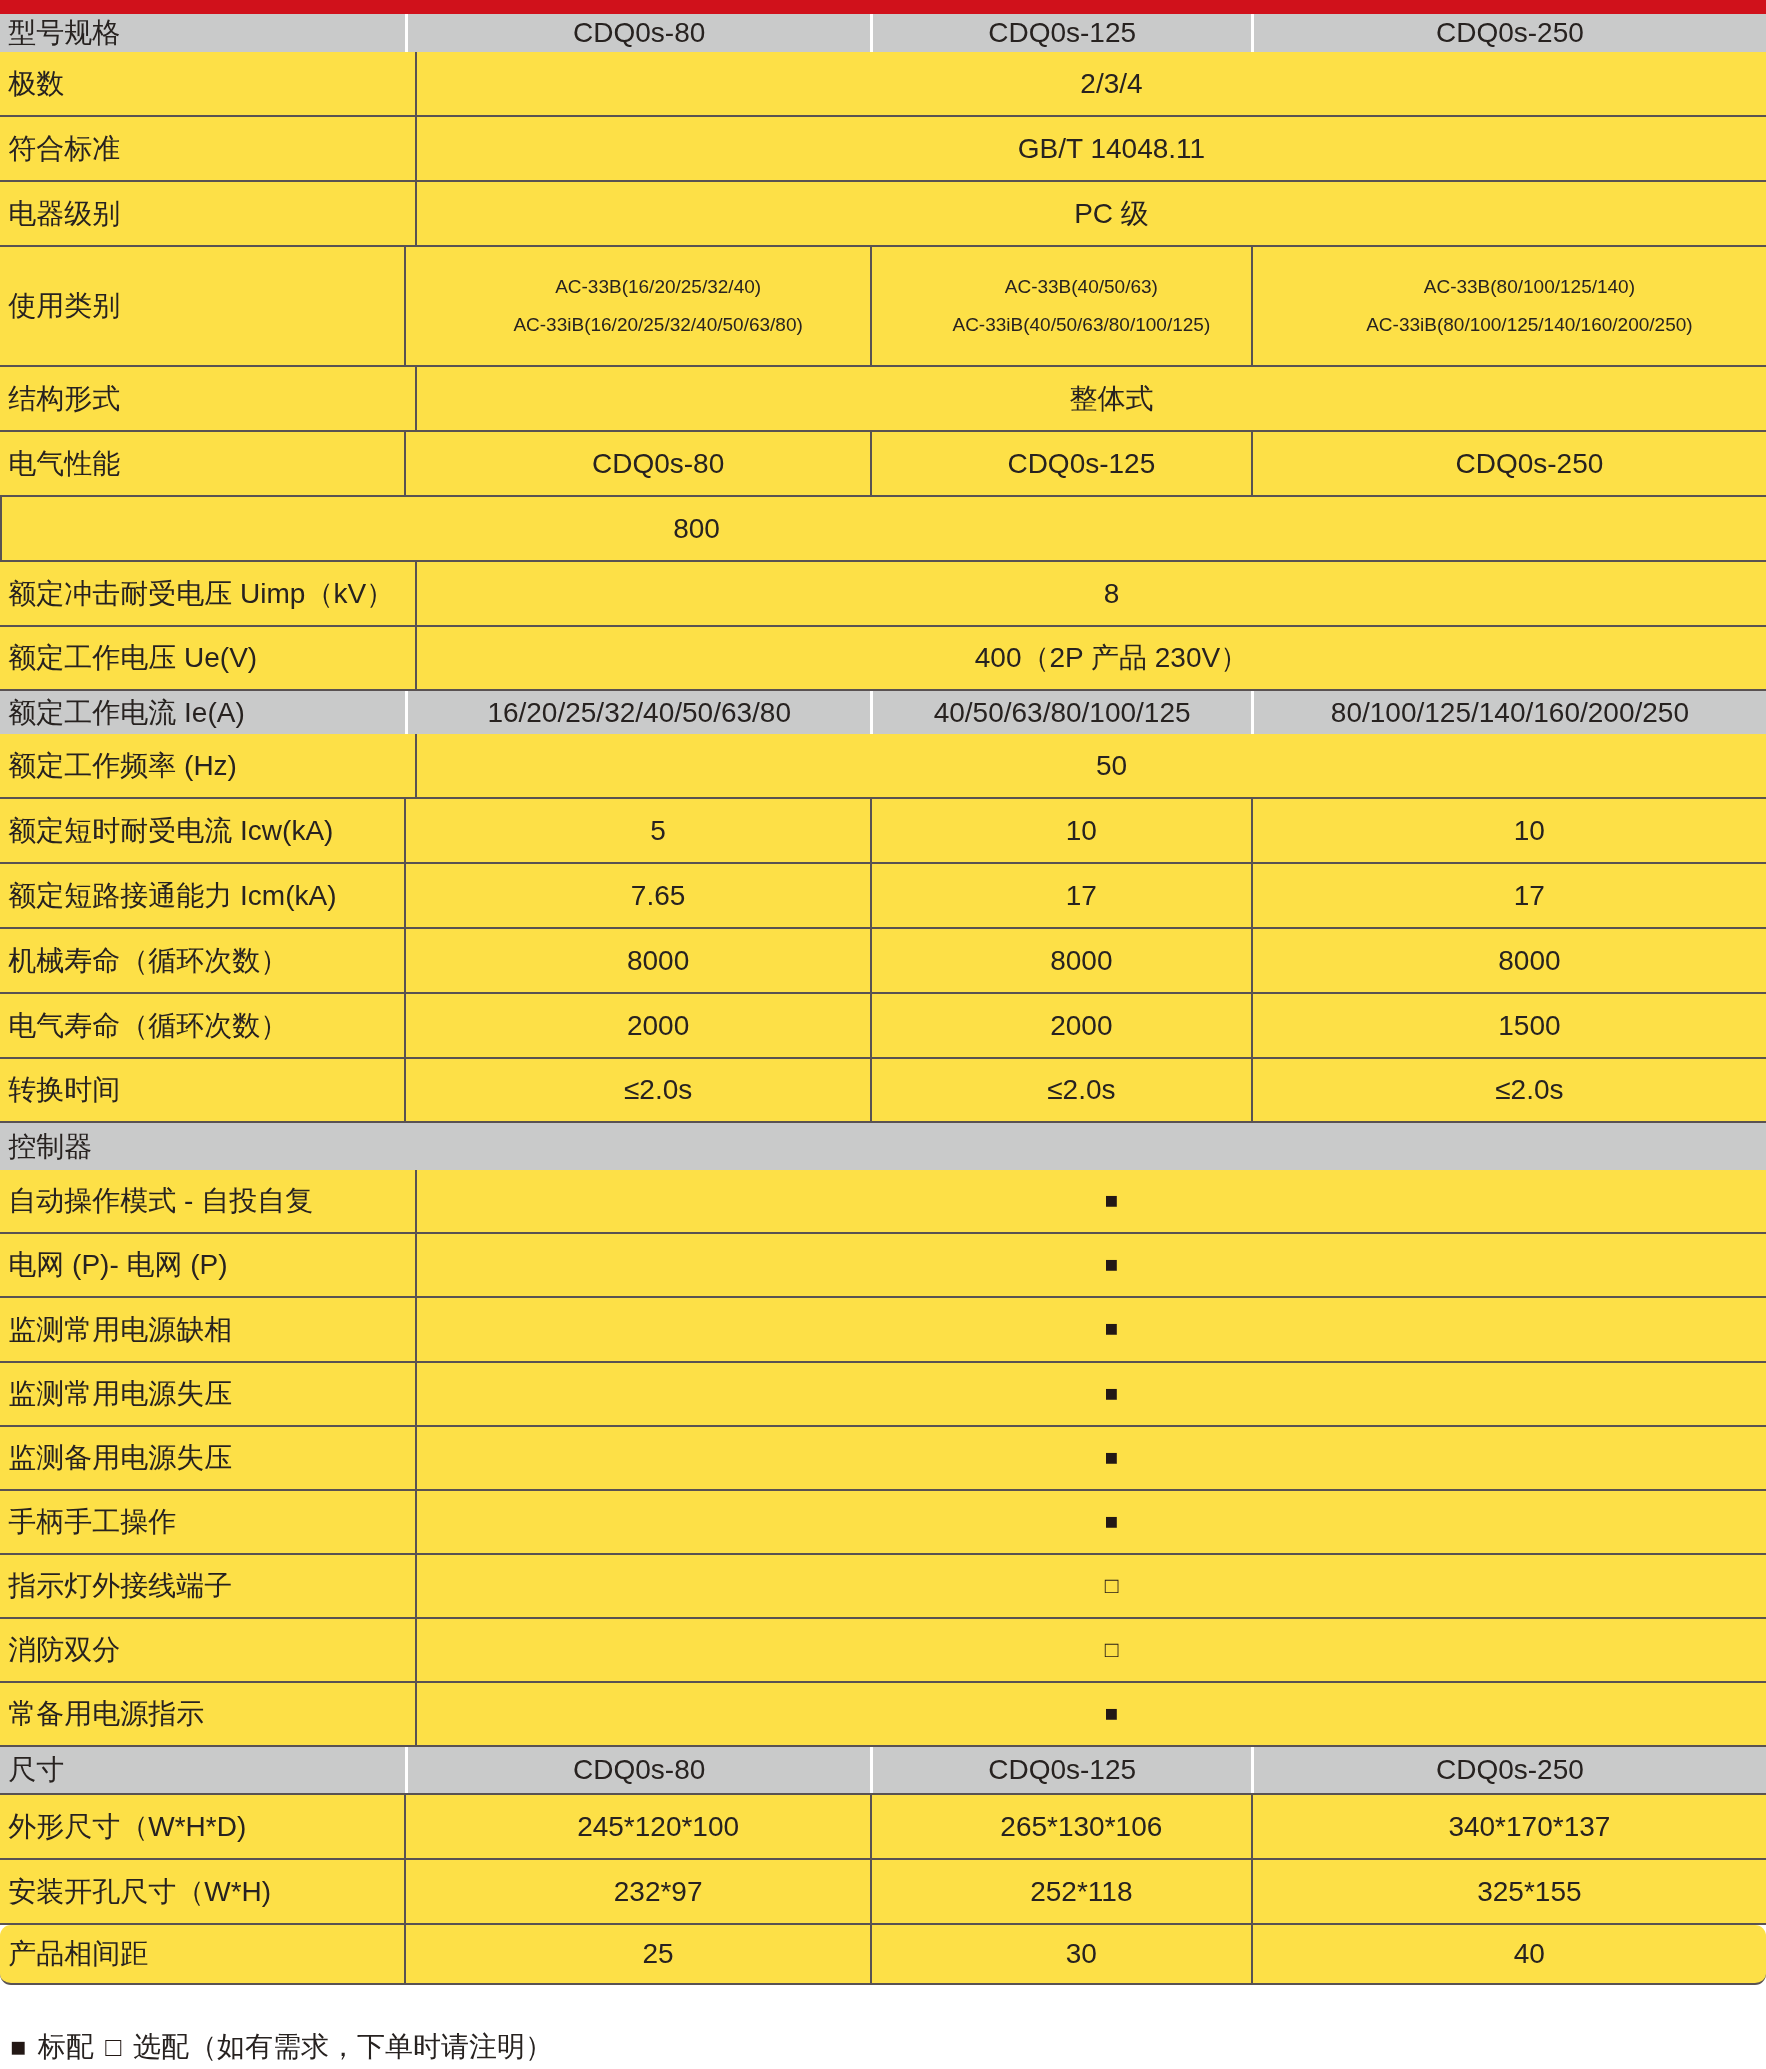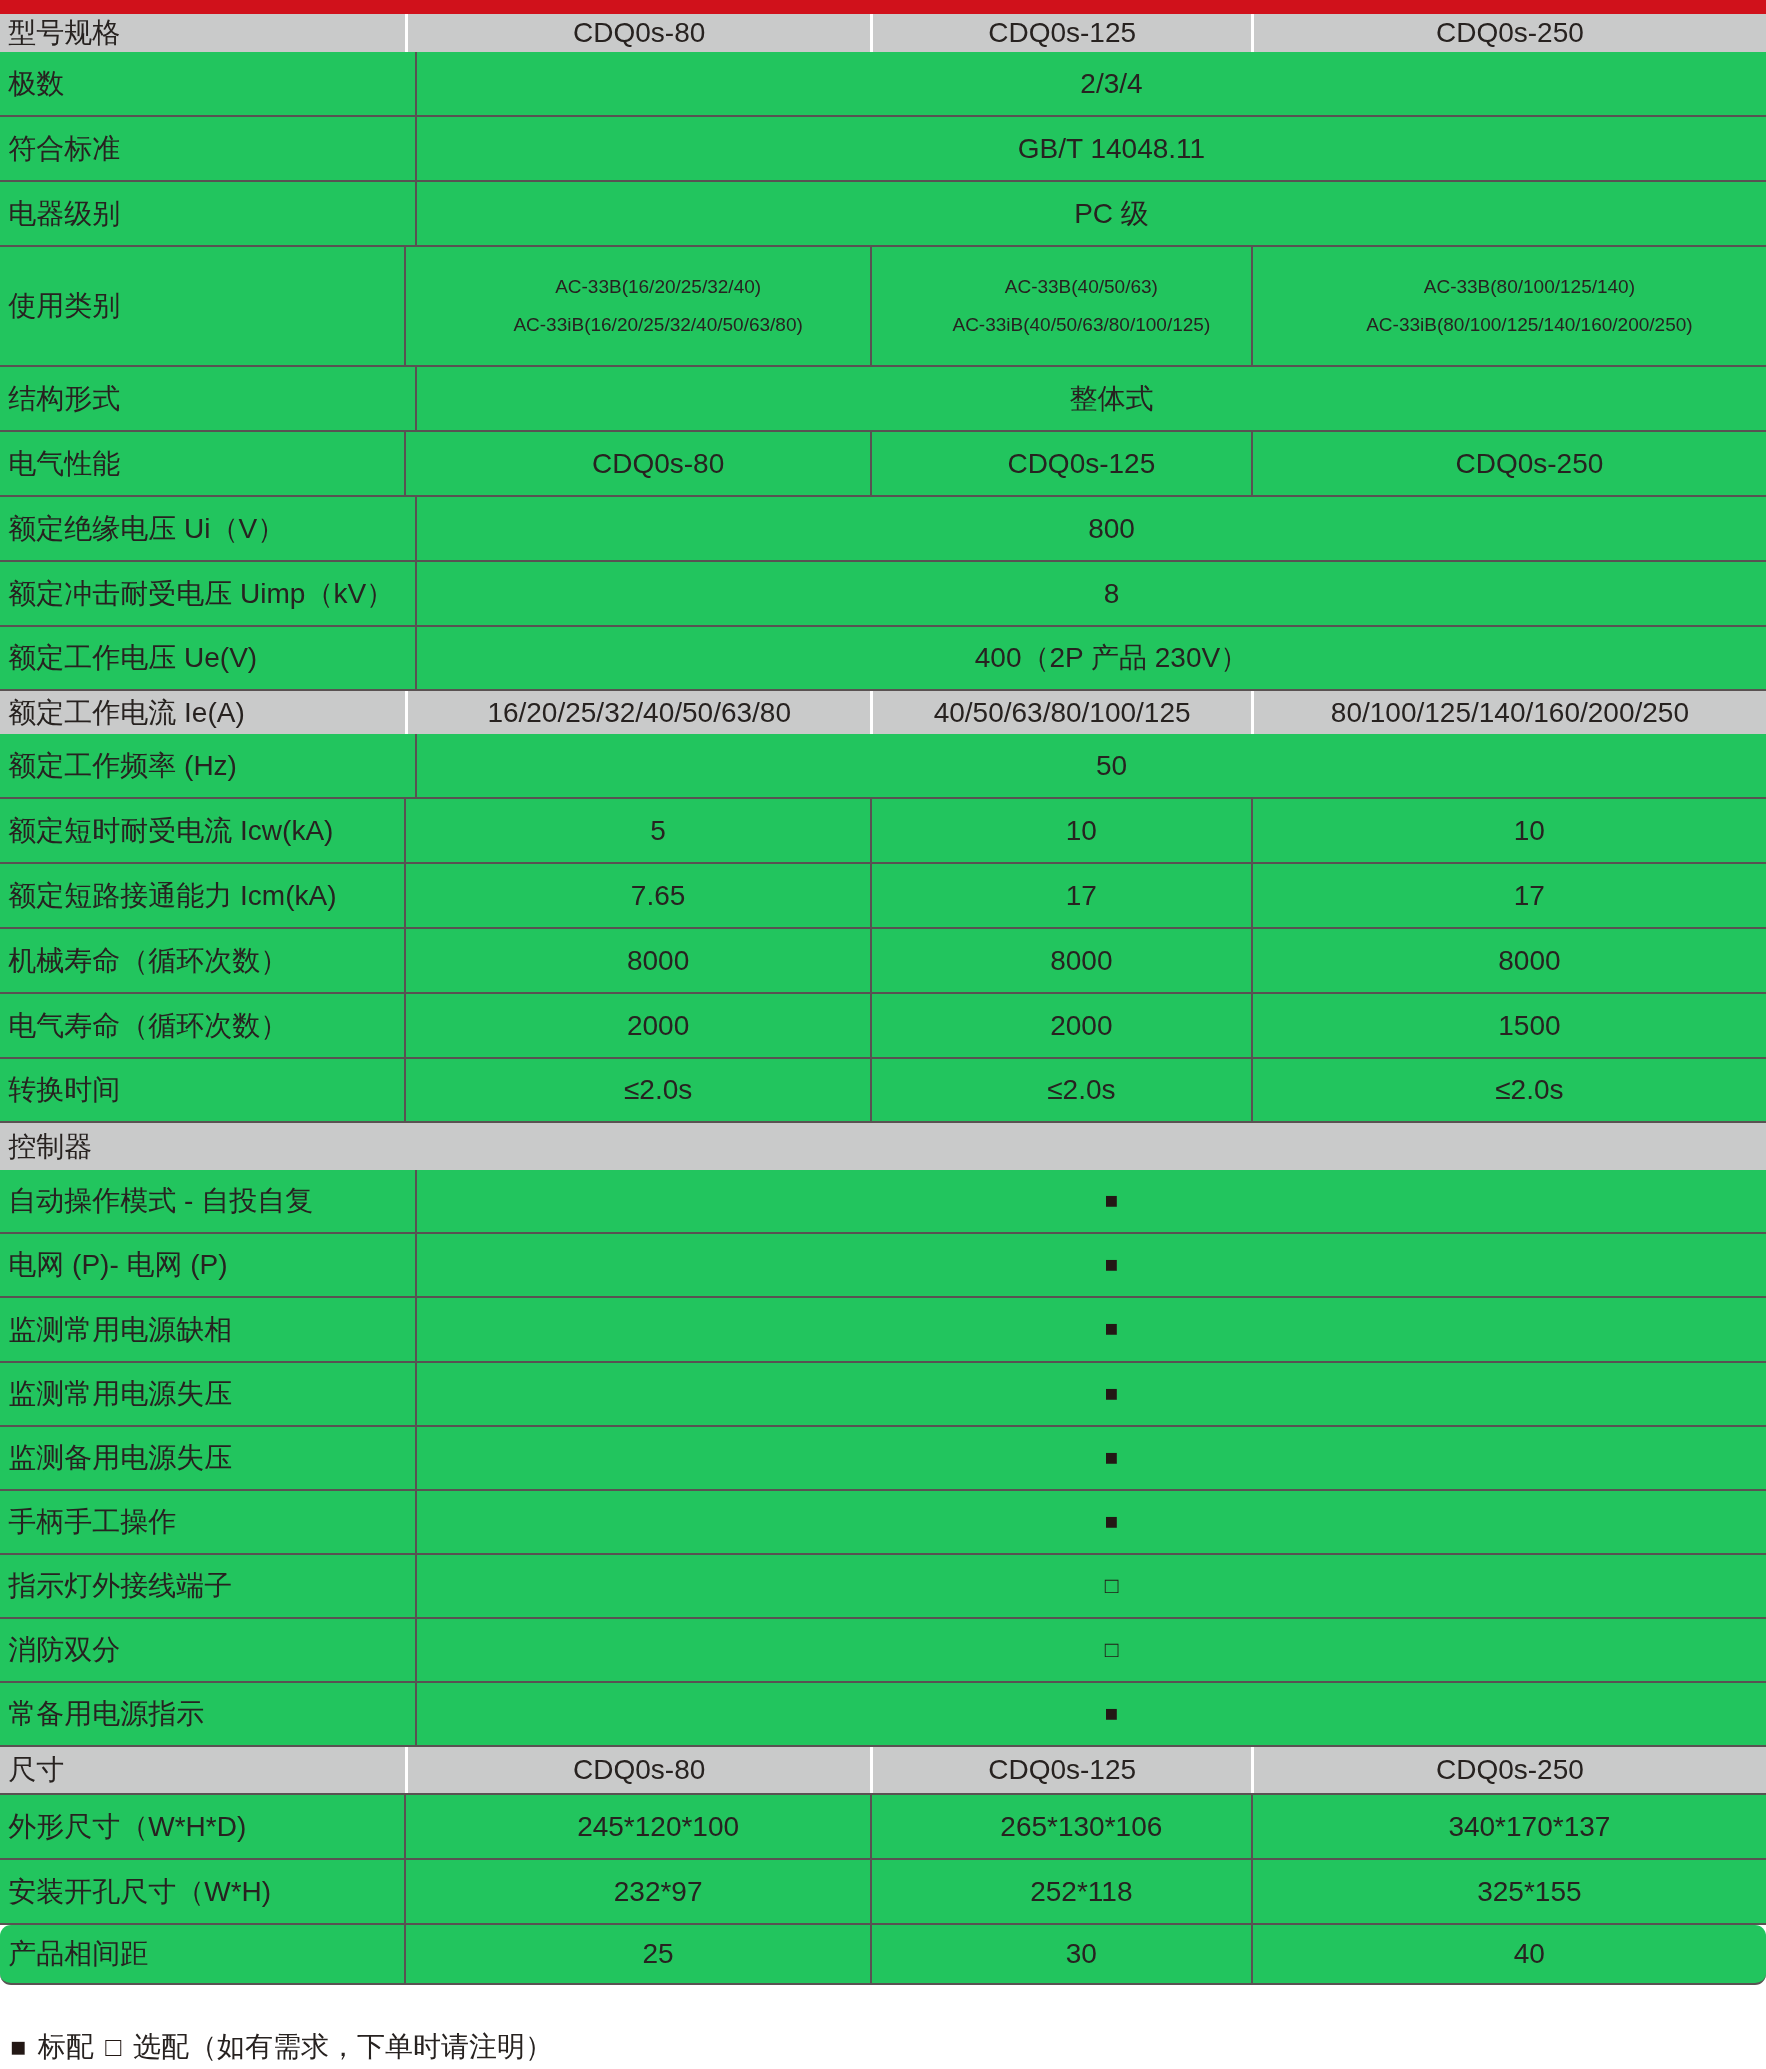--- a/index.html
+++ b/index.html
@@ -7,21 +7,21 @@
     width:1766px;height:2069px;
     font-family:"Liberation Sans","DejaVu Sans",sans-serif;
     color:#272220;
     font-size:28px;
     -webkit-font-smoothing:antialiased;
   }
   *{box-sizing:border-box;}
   .page{width:1766px;height:2069px;background:#fff;position:relative;overflow:hidden;}
   .redbar{width:1766px;height:14px;background:#d0111b;}
   .tbl{width:1766px;}
-  .row{display:flex;width:1766px;border-bottom:2.5px solid #595252;background:#22c55e;}
+  .row{display:flex;width:1766px;border-bottom:2.5px solid #595252;background:#fde047;}
   .row.nb{border-bottom:none;}
   
   .h46{height:38px;}
   .h52{height:43px;}
   .h57{height:47px;}
   .h58{height:48px;}
   .h72{height:60px;border-radius:11px;}
   .h77{height:64px;}
   .h78{height:65px;}
   .h144{height:120px;}
@@ -93,21 +93,20 @@
     </div>
 
     <div class="row h78">
       <div class="cl">电气性能</div>
       <div class="cv1 val dline">CDQ0s-80</div>
       <div class="cv2 val dline">CDQ0s-125</div>
       <div class="cv3 val dline">CDQ0s-250</div>
     </div>
 
     <div class="row h78">
-      <div class="cl">额定绝缘电压 Ui（V）</div>
       <div class="cm val dline">800</div>
     </div>
 
     <div class="row h78">
       <div class="cl">额定冲击耐受电压 Uimp（kV）</div>
       <div class="cm val dline">8</div>
     </div>
 
     <div class="row h77">
       <div class="cl">额定工作电压 Ue(V)</div>

